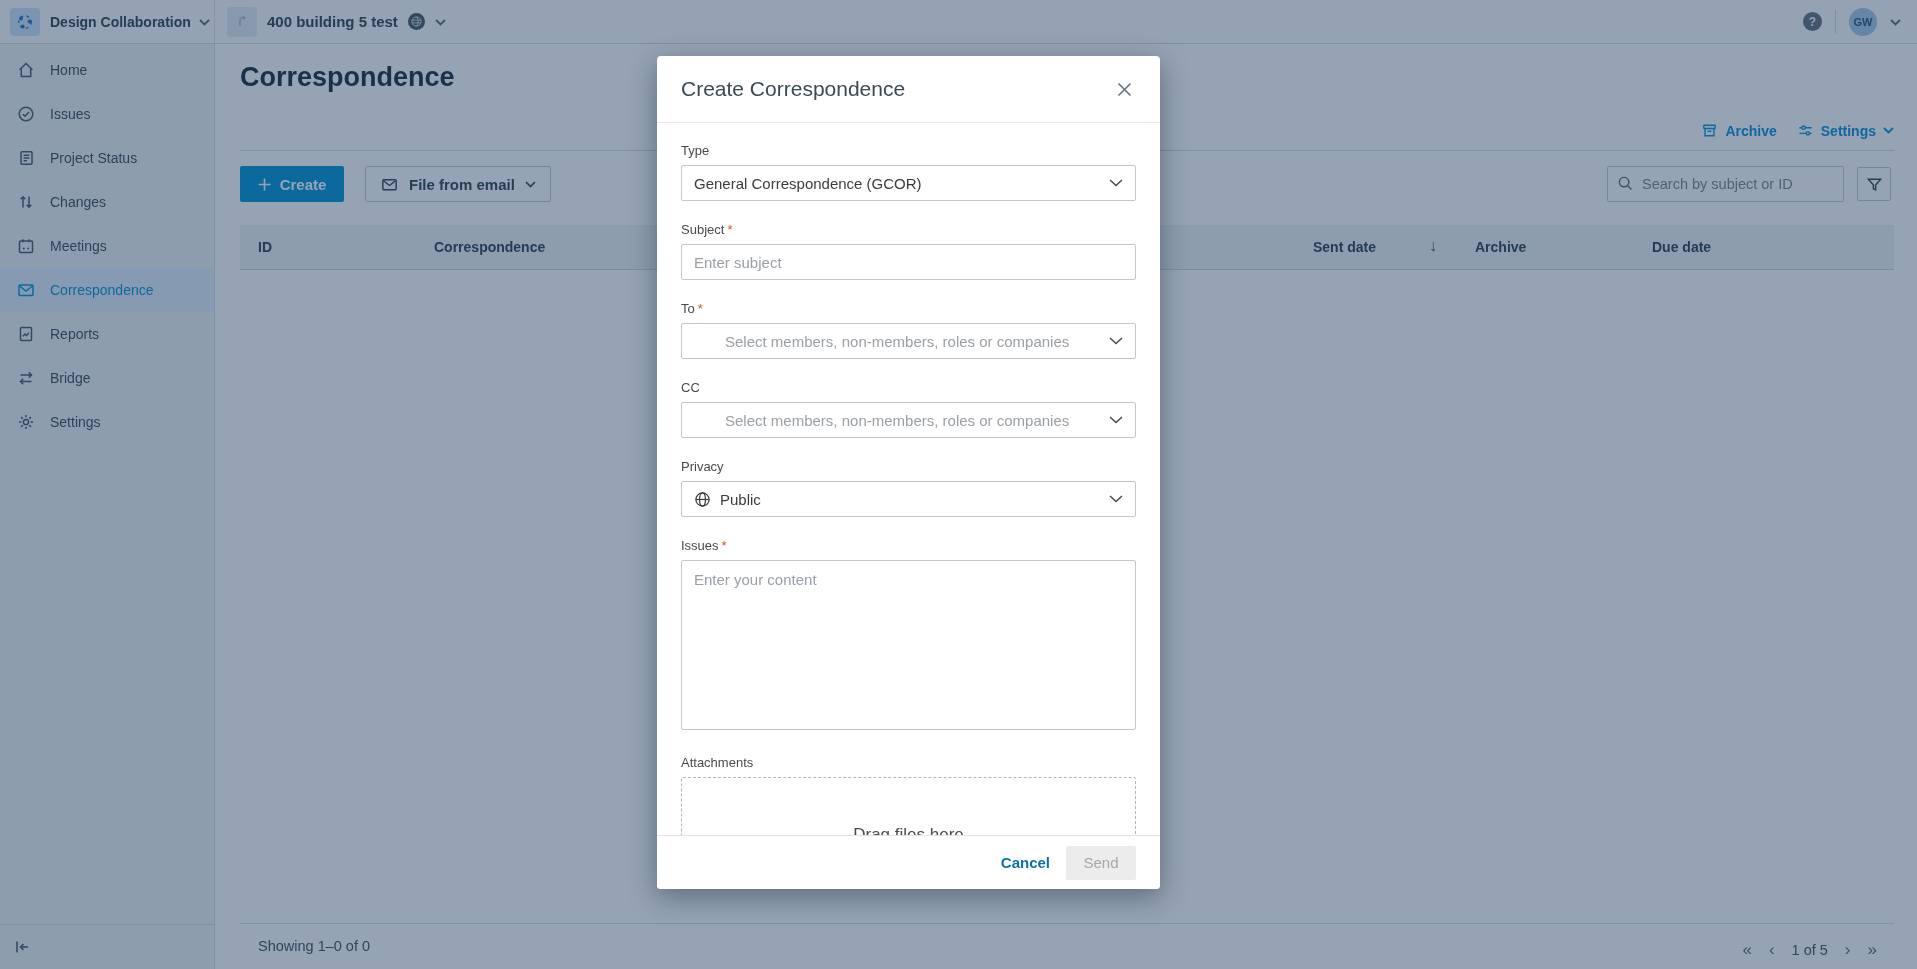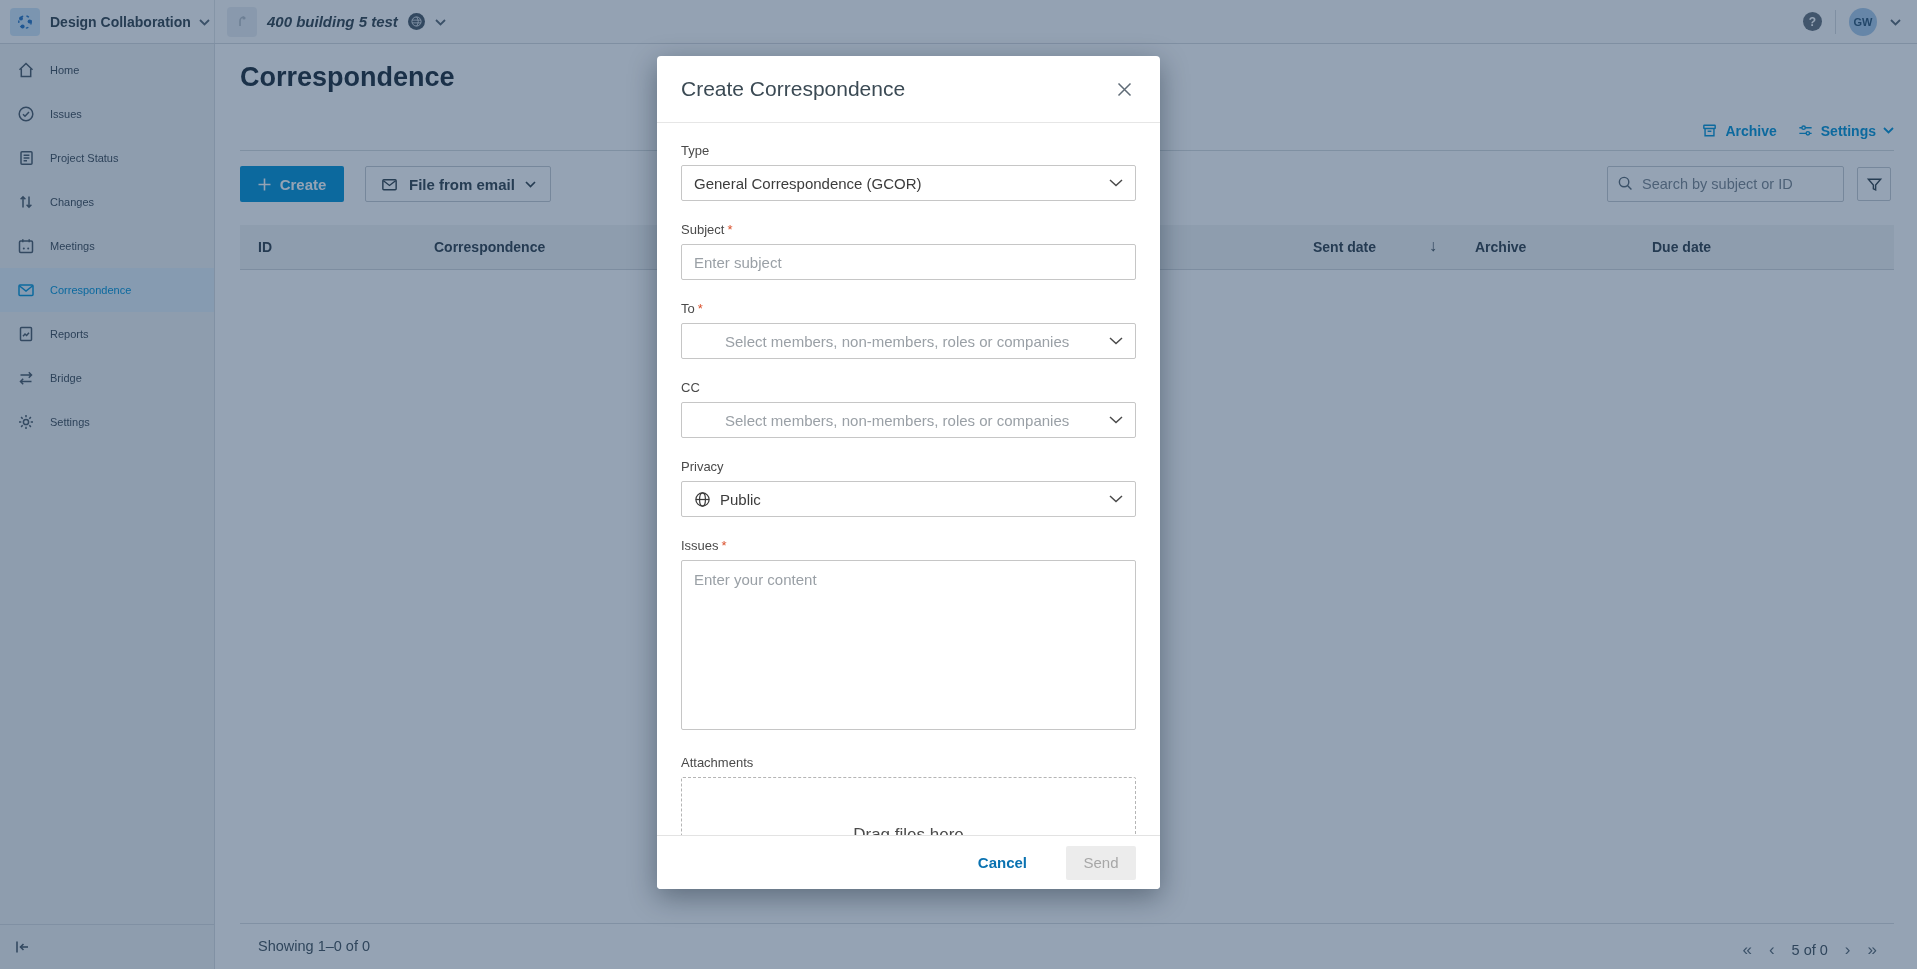--- a/index.html
+++ b/index.html
@@ -12,39 +12,39 @@
 
   
   .topbar { position:absolute; left:0; top:0; right:0; height:44px; background:#fdfdfd;
             border-bottom:1px solid #d7dbdf; display:flex; align-items:center; z-index:10; }
   .tb-left { flex:0 0 215px; height:100%; display:flex; align-items:center; padding-left:10px;
              border-right:1px solid #e2e5e8; }
   .logo-chip { width:30px; height:28px; border-radius:4px; background:#cfe6f7;
                display:flex; align-items:center; justify-content:center; margin-right:10px; }
   .product-name { font-size:14px; font-weight:700; color:#36454f; margin-right:8px; }
   .tb-caret { margin-top:1px; }
-  .tb-project { display:flex; align-items:center; padding-left:12px; gap:10px;font-style:italic; }
+  .tb-project { display:flex; align-items:center; padding-left:12px; gap:10px; }
   .proj-thumb { width:30px; height:30px; border-radius:4px; background:#e9edf2;
                 display:flex; align-items:center; justify-content:center; }
   .project-name { font-size:15px; font-weight:700; color:#36454f; }
   .proj-badge { width:17px; height:17px; border-radius:50%; background:#4b5a66;
                 display:flex; align-items:center; justify-content:center; }
   .tb-right { margin-left:auto; display:flex; align-items:center; gap:13px; padding-right:16px; }
   .help-btn { width:19px; height:19px; border-radius:50%; background:#67727c; color:#fff;
               font-size:12px; font-weight:700; display:flex; align-items:center; justify-content:center; }
   .tb-vdiv { width:1px; height:24px; background:#d7dbdf; }
   .avatar { width:28px; height:28px; border-radius:50%; background:#a9cae9; color:#2e5777;
             font-size:11px; font-weight:700; display:flex; align-items:center; justify-content:center; }
 
   
   .sidebar { position:absolute; left:0; top:44px; bottom:0; width:215px; background:#f3f4f5;
              border-right:1px solid #dbdfe2; z-index:5; }
   .nav { padding-top:4px; }
   .nav-item { height:44px; display:flex; align-items:center; gap:14px; padding-left:16px;
-              font-size:11px; color:#404e59; cursor:pointer; }
+              font-size:14px; color:#404e59; cursor:pointer; }
   .nav-item .ni-icon { width:20px; height:20px; color:#4d5c68; }
   .nav-item.active { background:#e3f0fa; color:#0696d7; }
   .nav-item.active .ni-icon { color:#0696d7; }
   .sb-footer { position:absolute; left:0; right:0; bottom:0; height:45px; border-top:1px solid #d9dde0;
                display:flex; align-items:center; padding-left:13px; }
 
   
   .main { position:absolute; left:215px; top:44px; right:0; bottom:0; background:#fff; }
   .page-title { position:absolute; left:25px; top:18px; font-size:27px; font-weight:600; color:#22313d; }
   .page-actions { position:absolute; right:23px; top:78px; display:flex; align-items:center; gap:20px; }
@@ -105,21 +105,21 @@
                 font-size:15px; color:#3c3c3c; font-family:inherit; outline:none; }
   .text-input::placeholder { color:#9aa0a6; }
   .content-area { width:100%; height:170px; border:1px solid #c6c6c6; border-radius:2px; padding:10px 12px;
                   font-size:15px; color:#3c3c3c; font-family:inherit; resize:none; outline:none; }
   .content-area::placeholder { color:#9aa0a6; }
   .privacy-val { display:flex; align-items:center; gap:9px; color:#3c3c3c; }
   .dropzone { height:116px; border:1px dashed #b5b5b5; border-radius:2px; display:flex;
               align-items:center; justify-content:center; font-size:17px; color:#4a4a4a; cursor:pointer; }
   .modal-footer { position:absolute; left:0; right:0; bottom:0; height:54px; background:#fff;
                   border-top:1px solid #e3e3e3; display:flex; align-items:center; justify-content:flex-end;
-                  gap:39px; padding-right:24px; }
+                  gap:16px; padding-right:24px; }
   .btn-cancel { background:none; border:none; color:#0a72b1; font-size:15px; font-weight:600;
                 font-family:inherit; cursor:pointer; }
   .btn-send { width:70px; height:34px; background:#ececec; border:none; border-radius:2px; color:#a7a7a7;
               font-size:15px; font-weight:500; font-family:inherit; cursor:not-allowed; }
 </style>
 </head>
 <body>
 
 <div class="app">
 
@@ -335,21 +335,21 @@
       <span class="th th-sort">↓</span>
       <span class="th th-status">Archive</span>
       <span class="th th-due">Due date</span>
     </div>
 
     <div class="list-footer-divider"></div>
     <div class="showing">Showing 1–0 of 0</div>
     <div class="pagination">
       <span class="pg-btn">«</span>
       <span class="pg-btn">‹</span>
-      <span class="pg-indicator">5 of 0</span>
+      <span class="pg-indicator">1 of 5</span>
       <span class="pg-btn">›</span>
       <span class="pg-btn">»</span>
     </div>
   </div>
 
   <div class="dim"></div>
 
   <div class="modal">
     <div class="modal-header">
       <span class="modal-title">Create Correspondence</span>

